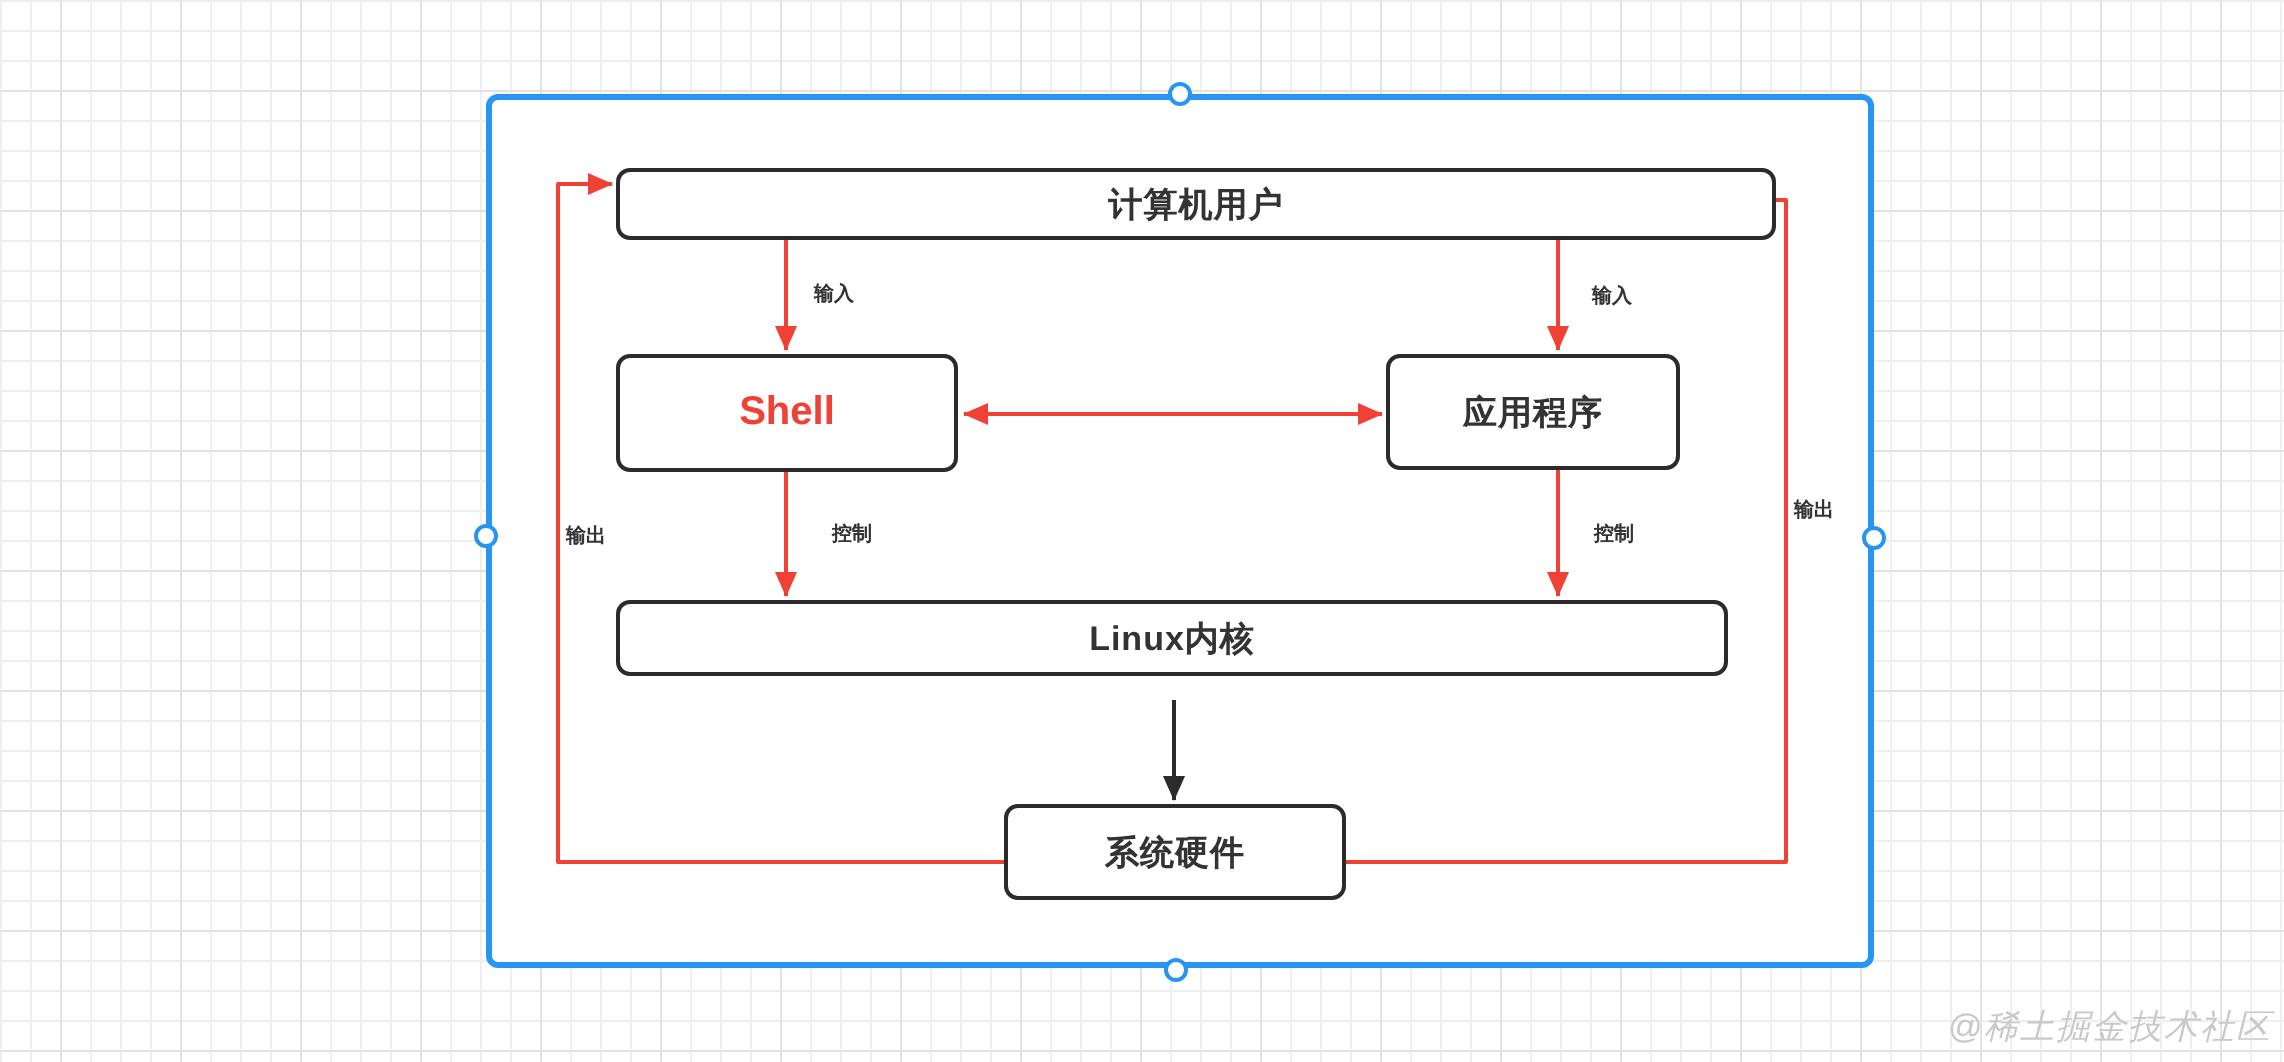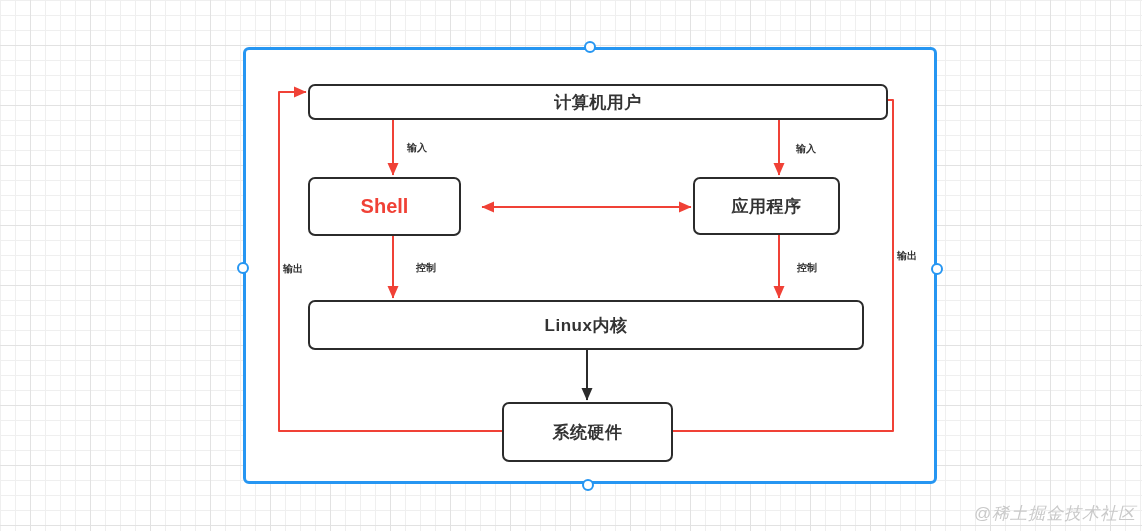--- a/index.html
+++ b/index.html
@@ -51,25 +51,25 @@
     position:absolute;z-index:3;
     box-sizing:border-box;
     background:#ffffff;
     border:2px solid var(--black,#2b2b2b);
     border-radius:7px;
     display:flex;align-items:center;justify-content:center;
     font-size:17px;font-weight:600;color:var(--text,#333333);
     letter-spacing:0.5px;
   }
   .node-user{left:308px;top:84px;width:580px;height:36px;}
-  .node-shell{left:308px;top:177px;width:153px;height:59px;
+  .node-shell{left:308px;top:177px;width:171px;height:59px;
     color:var(--red,#f04136);font-size:20px;font-weight:700;letter-spacing:0;}
   .node-app{left:693px;top:177px;width:147px;height:58px;}
-  .node-kernel{left:308px;top:300px;width:556px;height:50px;}
-  .node-hw{left:502px;top:402px;width:171px;height:60px;}
+  .node-kernel{left:308px;top:300px;width:556px;height:38px;}
+  .node-hw{left:502px;top:402px;width:171px;height:48px;}
 
   .edge-label{
     position:absolute;z-index:4;
     font-size:10px;font-weight:600;color:var(--text,#333333);
     background:#ffffff;padding:0 1px;line-height:17px;
   }
   .lbl-input-shell{left:406px;top:139px;}
   .lbl-input-app{left:795px;top:140px;}
   .lbl-control-shell{left:415px;top:259px;}
   .lbl-control-app{left:796px;top:259px;}

